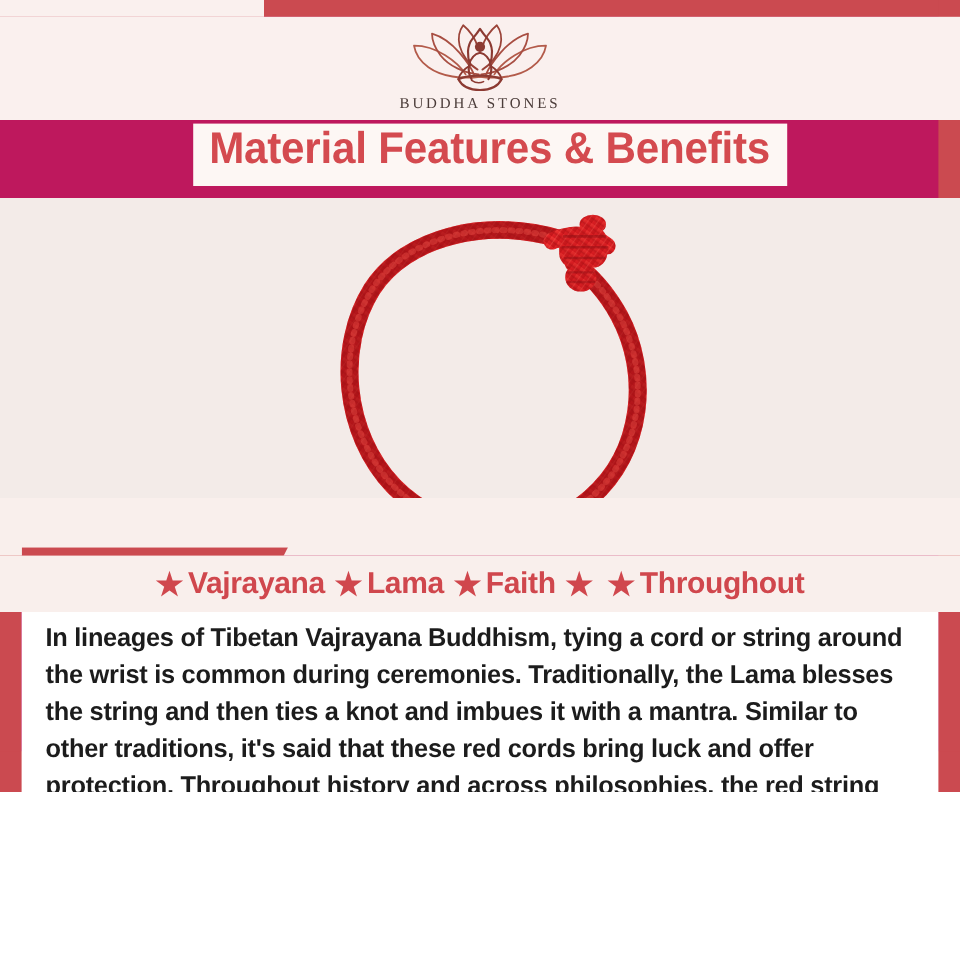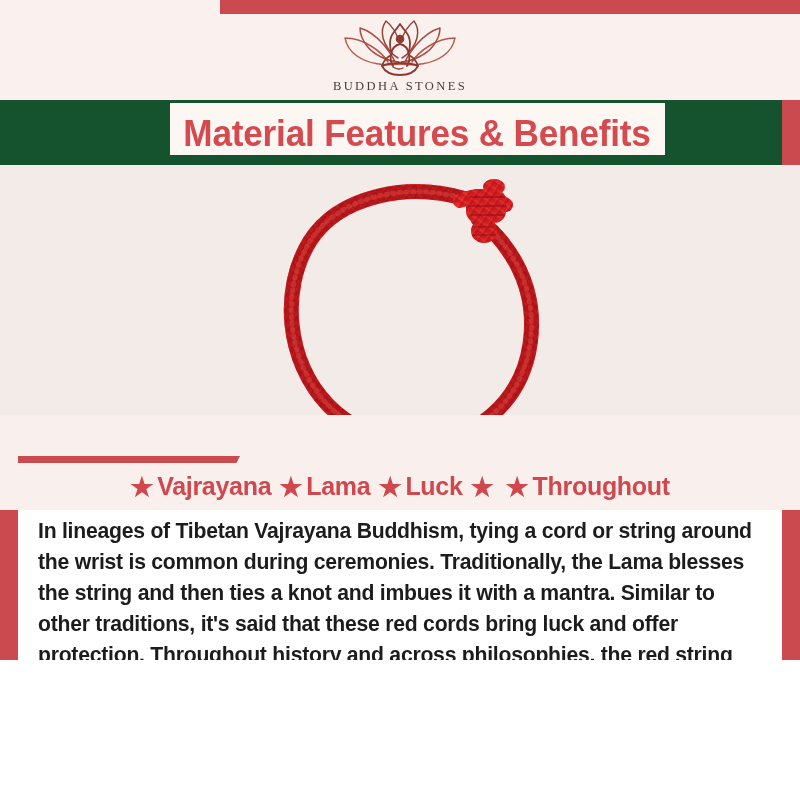--- a/index.html
+++ b/index.html
@@ -10,21 +10,21 @@
   }
   body {
     font-family: "Liberation Sans", sans-serif;
   }
 
   .infographic {
     position: relative;
     width: 800px;
     height: 660px;
     overflow: hidden;
-    background: #14532d;
+    background: #be185d;
     text-decoration: underline;
   }
 
   
   .top-red-band {
     position: absolute;
     left: 0; top: 0;
     width: 800px; height: 14px;
     background: #cb4a50;
   }
@@ -80,27 +80,27 @@
     font-family: "Liberation Serif", serif;
     font-size: 12.5px;
     letter-spacing: 2.4px;
     color: #4a3b38;
     font-weight: 400;
   }
 
   
   .title-banner {
     position: absolute;
-    left: 170px;
+    left: 161px;
     top: 103px;
     width: 495px;
     height: 52px;
     background: #fdf7f4;
     display: flex;
-    align-items: flex-end;
+    align-items: flex-start;
     justify-content: center;
   }
   .title-text {
     font-size: 37px;
     font-weight: 700;
     color: #d44a4f;
     letter-spacing: -0.2px;
     transform: scaleX(0.95);
     white-space: nowrap;
   }
@@ -325,21 +325,21 @@
     <span class="feature">
       <span class="star">★</span>
       <span>Vajrayana</span>
     </span>
     <span class="feature">
       <span class="star">★</span>
       <span>Lama</span>
     </span>
     <span class="feature">
       <span class="star">★</span>
-      <span>Luck</span>
+      <span>Faith</span>
     </span>
     <span class="feature">
       <span class="star">★</span>
     </span>
     <span class="feature">
       <span class="star">★</span>
       <span>Throughout</span>
     </span>
   </div>
 

